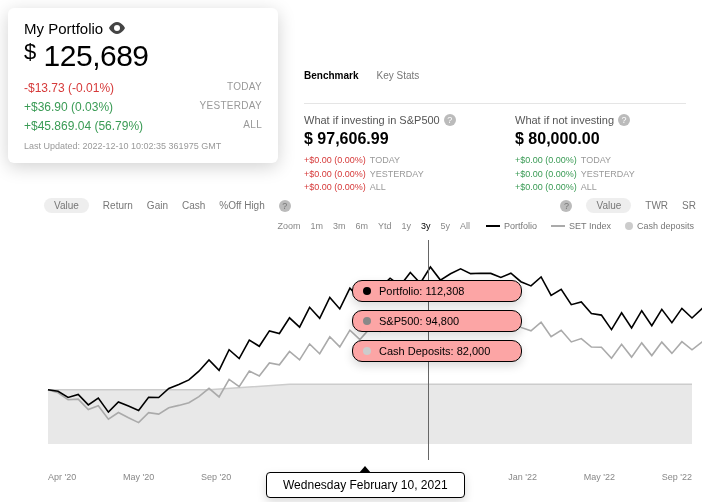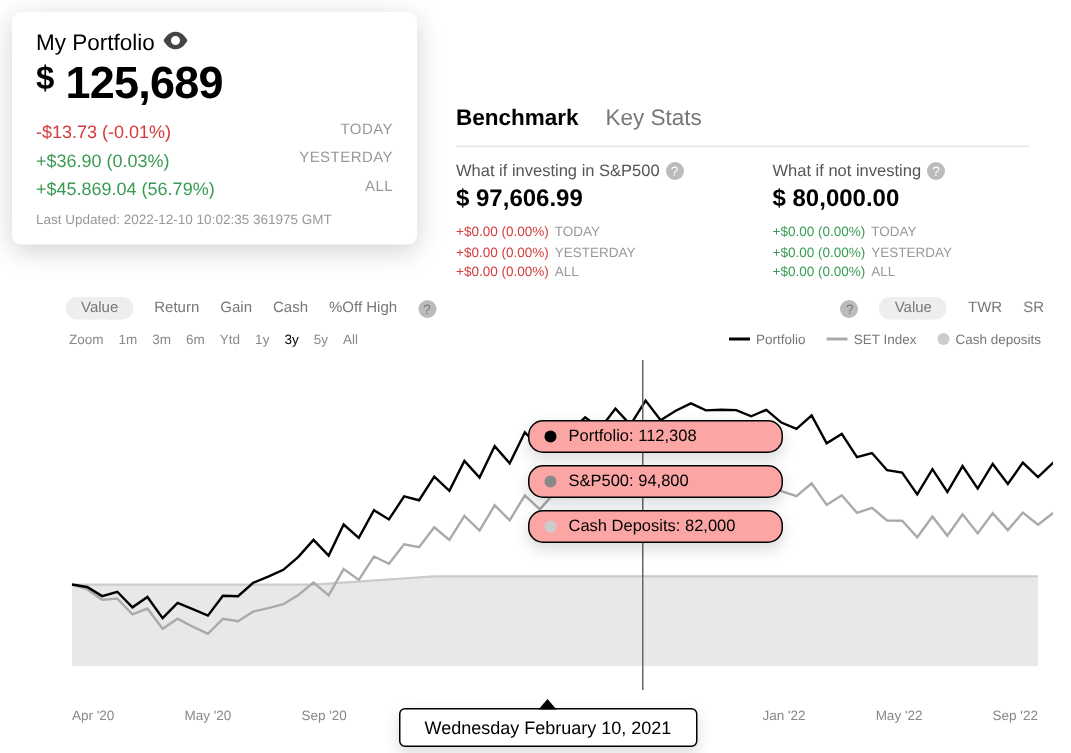--- a/index.html
+++ b/index.html
@@ -1,33 +1,33 @@
 <!DOCTYPE html>
 <html><head>
 <meta charset="utf-8">
 <style>
 *{box-sizing:border-box;margin:0;padding:0;font-family:-apple-system,BlinkMacSystemFont,"Segoe UI",Arial,sans-serif}
 body{width:714px;height:502px;position:relative;background:#fff;overflow:hidden}
 .benchmark-card{position:absolute;left:290px;top:60px;width:410px;border-radius:6px;padding:10px 14px}
-.bm-tabs{display:flex;gap:18px;font-size:15px;margin-bottom:10px;border-bottom:1px solid #e5e5e5;padding-bottom:10px}
+.bm-tabs{display:flex;gap:18px;font-size:10px;margin-bottom:10px;border-bottom:1px solid #e5e5e5;padding-bottom:22px}
 .bm-tab{color:#777;cursor:pointer}
 .bm-tab.active{color:#000;font-weight:600}
 .bm-cols{display:flex;gap:40px}
 .bm-col{flex:1}
 .bm-title{font-size:11px;color:#555;margin-bottom:4px;display:flex;align-items:center;gap:4px}
 .bm-value{font-size:16px;font-weight:600;margin-bottom:6px}
 .bm-line{font-size:9px;line-height:1.5}
 .bm-line .lbl{color:#999;margin-left:4px}
 .red{color:#d63a3a}
 .green{color:#3a9b55}
 .help{display:inline-flex;width:12px;height:12px;border-radius:50%;background:#bbb;color:#fff;font-size:9px;align-items:center;justify-content:center}
 
 .portfolio-card{position:absolute;left:8px;top:8px;width:270px;background:#fff;border-radius:6px;box-shadow:0 4px 18px rgba(0,0,0,.18);padding:12px 16px;z-index:10}
 .pf-title{font-size:15px;display:flex;align-items:flex-end;gap:6px;margin-bottom:2px}
-.pf-total{font-size:30px;font-weight:700;margin-bottom:6px;letter-spacing:-.5px}
+.pf-total{font-size:30px;font-weight:400;margin-bottom:6px;letter-spacing:-.5px}
 .pf-total .cur{font-size:22px;vertical-align:top}
 .pf-row{display:flex;justify-content:space-between;font-size:12px;line-height:1.6}
 .pf-row .lbl{font-size:10px;color:#999;letter-spacing:.3px}
 .pf-updated{font-size:9px;color:#999;margin-top:4px}
 
 .chart-panel{position:absolute;left:38px;top:196px;width:664px;height:290px;background:#fff}
 .ct-top{display:flex;justify-content:space-between;align-items:center;padding:2px 6px}
 .ct-tabs{display:flex;gap:14px;font-size:10px;align-items:center}
 .ct-tabs .pill{background:#eee;border-radius:10px;padding:2px 10px;font-weight:400}
 .ct-tabs span{color:#777;cursor:pointer}
@@ -117,21 +117,21 @@
       <span>%Off High</span>
       <span class="help">?</span>
     </div>
     <div class="ct-tabs">
       <span class="help">?</span>
       <span class="pill">Value</span>
       <span>TWR</span>
       <span>SR</span>
     </div>
   </div>
-  <div style="display:flex;justify-content:space-between;align-items:center">
+  <div style="display:flex;justify-content:flex-end;align-items:center">
     <div class="ct-zoom">
       <span>Zoom</span>
       <span>1m</span>
       <span>3m</span>
       <span>6m</span>
       <span>Ytd</span>
       <span>1y</span>
       <span class="active">3y</span>
       <span>5y</span>
       <span>All</span>

